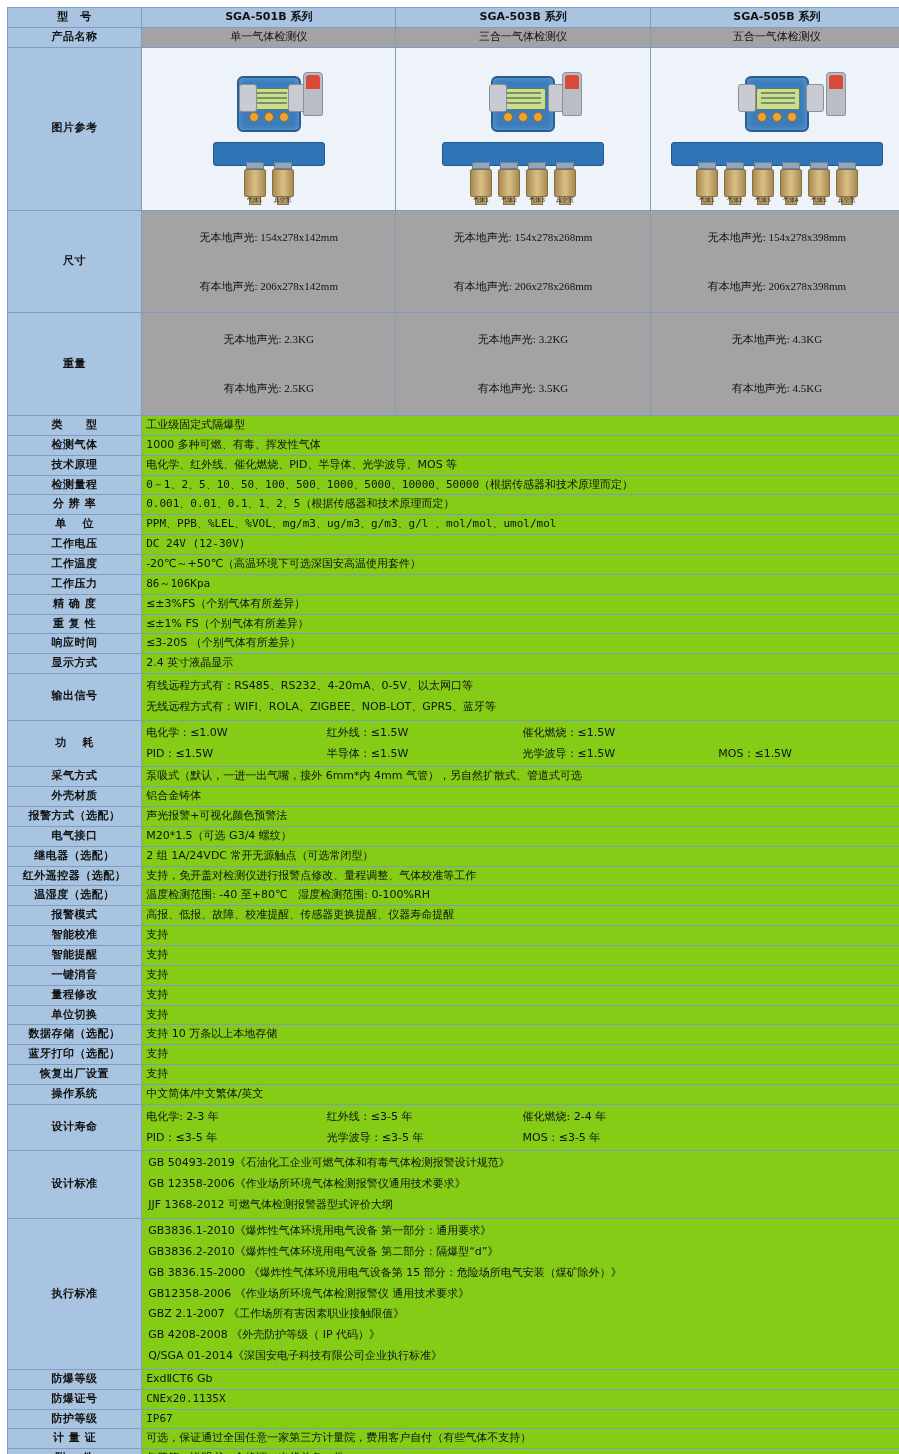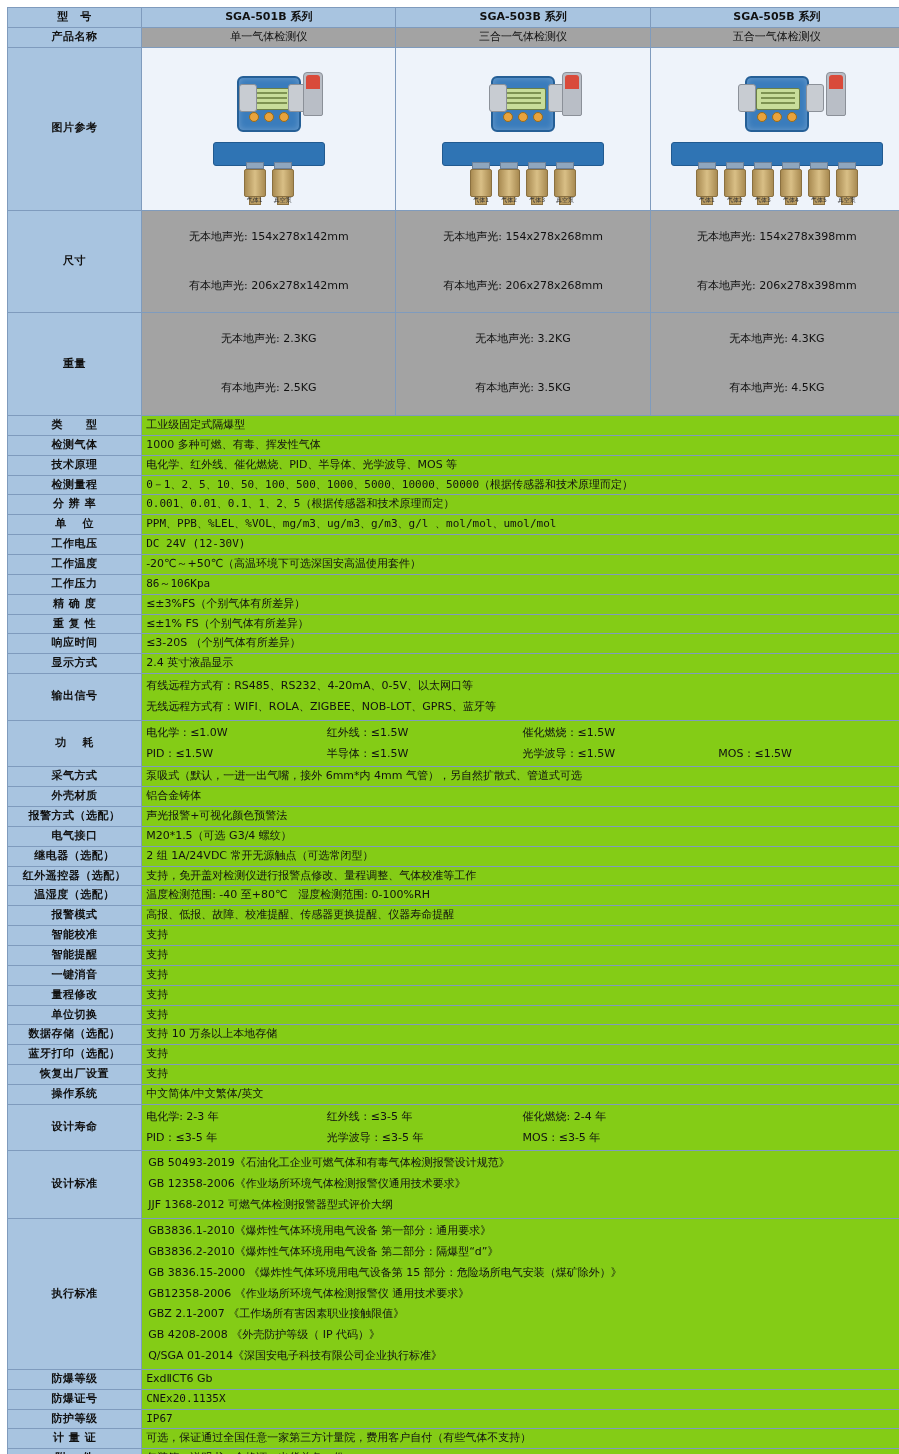--- a/index.html
+++ b/index.html
@@ -46,21 +46,21 @@
   td.valc {
     background: #a3a3a3;
     text-align: center;
   }
   td.hdr {
     background: #a8c4e0;
     text-align: center;
     font-weight: bold;
     font-size: 12px;
   }
-  .two-line > div { padding: 17px 0; }
+  .two-line > div { padding: 17px 0; font-family: Liberation Serif, serif; }
   .mono {
     font-family: "DejaVu Sans Mono", "Liberation Mono", monospace;
     font-size: 10.5px;
   }
   .pwrow { display: flex; }
   .pwrow > span:nth-child(1) { width: 24%; }
   .pwrow > span:nth-child(2) { width: 26%; }
   .pwrow > span:nth-child(3) { width: 26%; }
   .pwrow > span:nth-child(4) { width: 24%; }
   .std-line { padding: 3px 0 3px 2px; }

